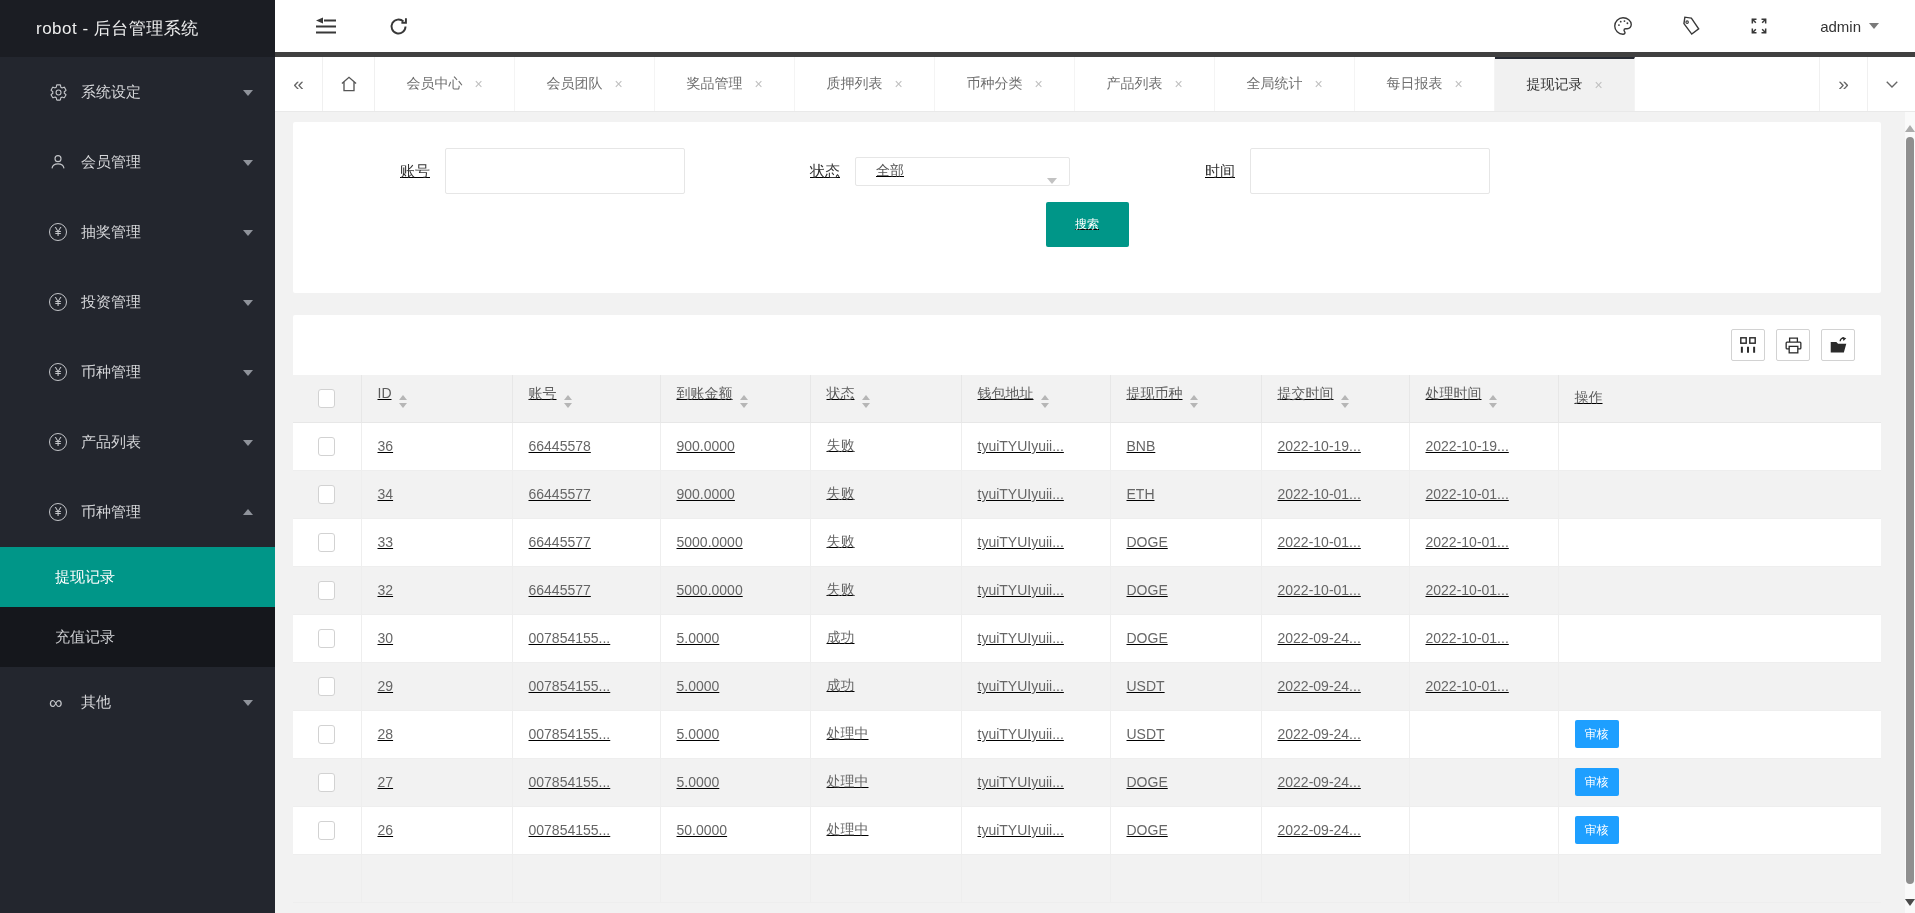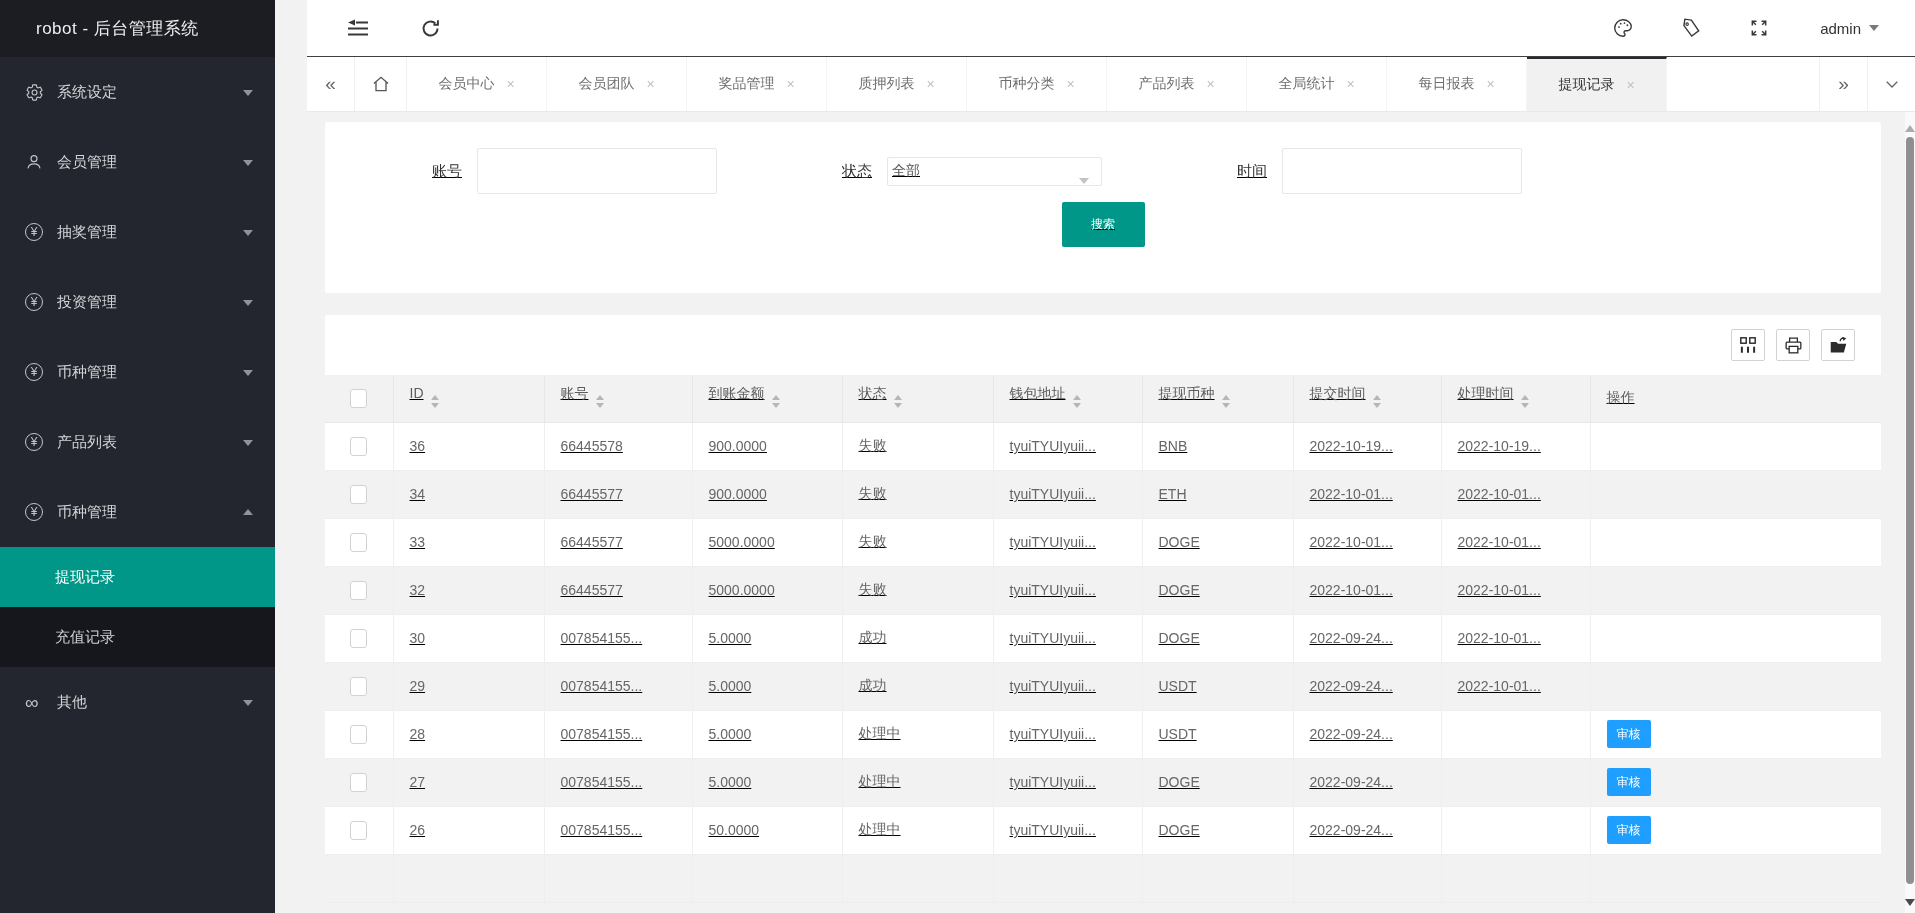--- a/index.html
+++ b/index.html
@@ -1,38 +1,38 @@
 <!DOCTYPE html>
 <html><head>
 <meta charset="utf-8">
 <style>
   * { margin:0; padding:0; box-sizing:border-box; }
   html,body { width:1915px; height:913px; overflow:hidden; }
   body { font-family:"Liberation Sans", sans-serif; background:#f2f2f2; }
-  .screen { position:relative; display:flex; width:1915px; height:913px; overflow:hidden;gap:32px; }
+  .screen { position:relative; display:flex; width:1915px; height:913px; overflow:hidden; }
 
   
   .sidebar { width:275px; height:100%; background:#23262E; flex:0 0 275px; }
   .logo { height:57px; line-height:57px; padding-left:36px; background:#1B1D23; color:#efefef; font-size:17px; letter-spacing:.5px; white-space:nowrap; }
-  .menu-item { height:70px; display:flex; align-items:center; padding:0 22px 0 25px; color:#d4d5d8; font-size:15px; cursor:pointer; }
+  .menu-item { height:70px; display:flex; align-items:center; padding:0 22px 0 25px; color:#d4d5d8; font-size:15px; cursor:pointer;margin-left:24px; }
   .mi-icon { width:24px; height:20px; display:inline-flex; align-items:center; color:#c3c5c9; flex:0 0 24px; margin-right:8px; }
   .mi-label { flex:1; }
   .mi-caret { width:0; height:0; border:5px solid transparent; }
   .mi-caret.down { border-top:6px solid #8f939b; margin-top:6px; }
   .mi-caret.up { border-bottom:6px solid #8f939b; margin-bottom:6px; }
   .yen-ring { display:inline-flex; width:18px; height:18px; border:1.4px solid currentColor; border-radius:50%; align-items:center; justify-content:center; font-size:12px; line-height:1; }
   .inf-glyph { font-size:19px; line-height:1; }
   .submenu { background:#15171C; }
   .submenu-item { height:60px; line-height:60px; padding-left:55px; color:#cfd0d3; font-size:15px; cursor:pointer; }
   .submenu-item.active { background:#009688; color:#fff; }
 
   
   .main { flex:1; display:flex; flex-direction:column; background:#f2f2f2; min-width:0; }
 
-  .topbar { height:57px; background:#fff; border-bottom:1px solid #404040; display:flex; align-items:center; padding:0 36px; flex:0 0 57px; }
+  .topbar { height:57px; background:#fff; border-bottom:5px solid #404040; display:flex; align-items:center; padding:0 36px; flex:0 0 57px; }
   .icon-btn { width:30px; height:30px; display:inline-flex; align-items:center; justify-content:center; color:#383838; cursor:pointer; }
   .topbar-left { display:flex; align-items:center; gap:42px; }
   .topbar-right { margin-left:auto; display:flex; align-items:center; gap:38px; }
   .admin-box { display:flex; align-items:center; gap:8px; margin-left:8px; cursor:pointer; }
   .admin-name { font-size:15px; color:#333; }
   .admin-caret { width:0; height:0; border:5px solid transparent; border-top:6px solid #7a7a7a; margin-top:5px; }
 
   .tabbar { height:55px; background:#fff; display:flex; align-items:stretch; border-bottom:1px solid #e9e9e9; flex:0 0 55px; }
   .tab-ctrl { width:48px; display:flex; align-items:center; justify-content:center; color:#666; font-size:19px; border-right:1px solid #f0f0f0; cursor:pointer; }
   .tab-ctrl.rightb { border-right:none; border-left:1px solid #f0f0f0; }
@@ -44,21 +44,21 @@
   .tab-spacer { flex:1; }
 
   
   .content { flex:1; padding:10px 34px 0 18px; overflow:hidden; }
   .card { background:#fff; border-radius:2px;text-decoration:underline; }
 
   .search-card { height:171px; padding-top:26px; margin-bottom:22px; }
   .search-form { display:flex; align-items:center; padding-left:67px; }
   .f-label { width:70px; text-align:right; font-size:15px; color:#333; margin-right:15px; flex:0 0 70px; }
   .f-input { width:240px; height:46px; border:1px solid #e6e6e6; border-radius:2px; padding:0 10px; font-size:14px; color:#666; outline:none; background:#fff; }
-  .f-select { position:relative; width:215px; height:29px; border:1px solid #e6e6e6; border-radius:2px; background:#fff; display:flex; align-items:center; padding:0 4px; font-size:14px; color:#555; cursor:pointer; }
+  .f-select { position:relative; width:215px; height:29px; border:1px solid #e6e6e6; border-radius:2px; background:#fff; display:flex; align-items:center; padding:0 20px; font-size:14px; color:#555; cursor:pointer; }
   .sel-arrow { position:absolute; right:12px; top:20px; width:0; height:0; border:5px solid transparent; border-top:6px solid #c2c2c2; }
   .g2 { margin-left:85px; } .g3 { margin-left:95px; }
   .btn-row { display:flex; justify-content:center; margin-top:8px; }
   .btn-search { width:83px; height:45px; background:#009688; color:#fff; border:none; border-radius:2px; font-size:12px; cursor:pointer; }
 
   .table-card { padding-top:14px; }
   .toolbar { display:flex; justify-content:flex-end; gap:11px; padding-right:26px; margin-bottom:14px; }
   .tool-btn { width:34px; height:32px; border:1px solid #d2d2d2; border-radius:2px; background:#fff; display:inline-flex; align-items:center; justify-content:center; color:#2b2b2b; cursor:pointer; }
 
   table { width:100%; border-collapse:collapse; table-layout:fixed; font-size:14px; color:#666; }

